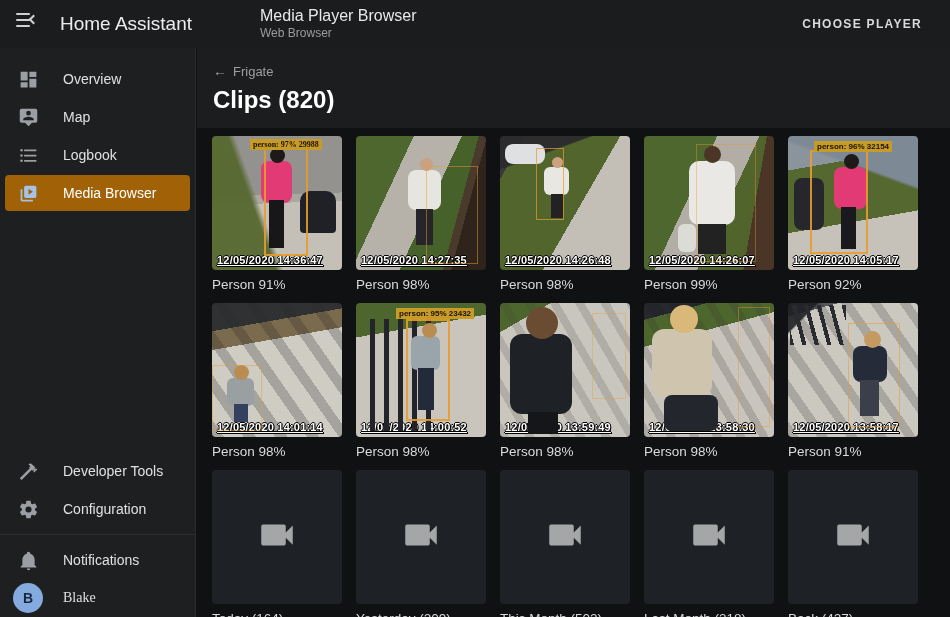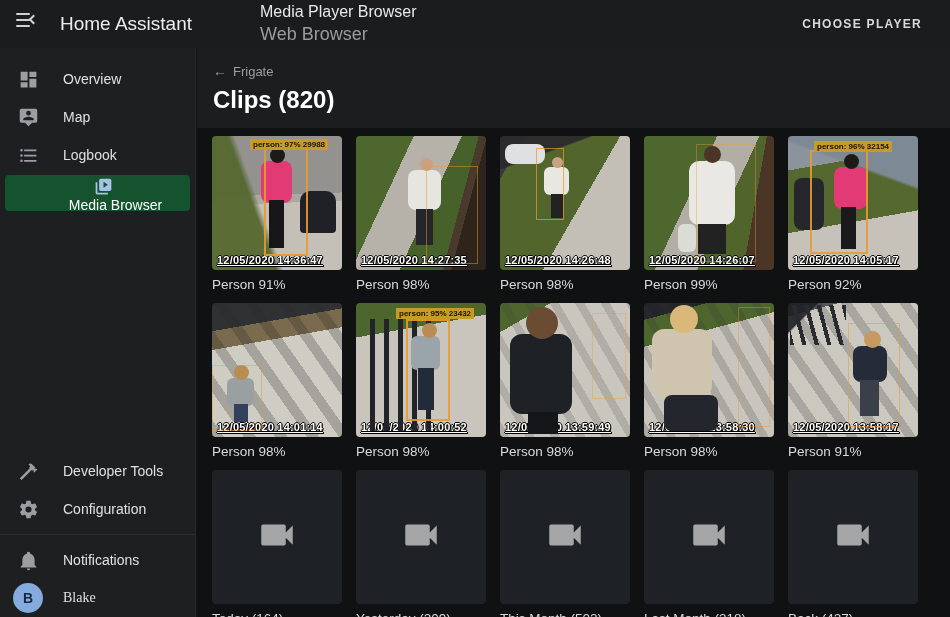--- a/index.html
+++ b/index.html
@@ -17,41 +17,41 @@
   .menu-toggle { width:22px; height:14px; position:relative; cursor:pointer; margin-right:22px; flex:none; }
   .menu-toggle .bar { position:absolute; left:0; height:2px; background:#cfd0d1; border-radius:1px; }
   .menu-toggle .b1 { top:0; width:14px; }
   .menu-toggle .b2 { top:6px; width:14px; }
   .menu-toggle .b3 { top:12px; width:14px; }
   .menu-toggle .chev { position:absolute; right:1px; top:3px; width:7px; height:7px;
     border-left:2px solid #cfd0d1; border-bottom:2px solid #cfd0d1; transform:rotate(45deg); }
   .app-title { font-size:19px; color:#ececec; white-space:nowrap; }
   .page-titles { margin-left:64px; line-height:1.15; }
   .page-title { font-size:16px; color:#e8e8e8; }
-  .page-subtitle { font-size:18px; color:#9b9c9e; margin-top:2px; }
+  .page-subtitle { font-size:12px; color:#9b9c9e; margin-top:2px; }
   .topbar-spacer { flex:1; }
   .choose-player {
     font-size:12px; font-weight:700; letter-spacing:1.3px; color:#d9dadb;
     padding:10px 28px 10px 10px; cursor:pointer; background:none; border:none;
     font-family:inherit;
   }
   
   .sidebar {
     position:absolute; top:48px; left:0; width:196px; height:569px;
     background:#1e1f21; border-right:1px solid #2a2b2d;
     display:flex; flex-direction:column; padding-top:12px;
   }
   .nav-item {
     display:flex; align-items:center; height:36px; margin:1px 5px; padding-left:12px;
     border-radius:4px; cursor:pointer; flex:none;
   }
   .nav-item .nicon { width:22px; height:22px; flex:none; display:flex; align-items:center; justify-content:center; }
   .nav-item .nicon svg { width:21px; height:21px; fill:#9b9fa3; }
   .nav-item .nlabel { margin-left:24px; font-size:14px; font-weight:500; color:#dfe0e1; white-space:nowrap; }
-  .nav-item.selected { background:#14532d;flex-direction:column; }
+  .nav-item.selected { background:#a16207; }
   .nav-item.selected .nicon svg { fill:#a6c2e7; }
   .nav-item.selected .nlabel { color:#ffffff; }
   .side-spacer { flex:1; }
   .side-divider { height:1px; background:#2d2e30; margin:6px 0; flex:none; }
   .avatar {
     width:30px; height:30px; border-radius:50%; background:#84aade; color:#18273d;
     font-size:14px; font-weight:700; display:flex; align-items:center; justify-content:center;
     flex:none; margin-left:-4px;
   }
   .user-item .nlabel { margin-left:20px;font-family:Liberation Serif, serif; }
@@ -89,21 +89,21 @@
   .cam-icon svg { width:42px; height:42px; fill:#a5a6a8; }
   
   .s1 { background:
     linear-gradient(70deg, rgba(86,104,47,.95) 0 36%, rgba(86,104,47,0) 40%),
     linear-gradient(178deg,#93928e 0 44%,#aba8a2 44% 50%,#c4c0b8 50% 100%); }
   .s1 .p-head { left:58px; top:12px; width:15px; height:15px; background:#1d1a18; border-radius:50%; }
   .s1 .p-torso { left:49px; top:25px; width:31px; height:42px; background:#e23a74; border-radius:8px; }
   .s1 .p-legs { left:57px; top:64px; width:15px; height:48px; background:#17171a; }
   .s1 .prop { left:88px; top:55px; width:36px; height:42px; background:#202126; border-radius:10px 10px 4px 4px; }
   .s1 .bbox { left:52px; top:8px; width:44px; height:112px; }
-  .s1 .det { left:38px; top:3px; }
+  .s1 .det { left:38px; top:3px;font-family:Liberation Serif, serif; }
   .s2 { background:
     linear-gradient(105deg, rgba(0,0,0,0) 0 74%, #4a3a2c 74% 79%, #2e241c 79% 100%),
     linear-gradient(115deg,#4e672e 0 30%,#b6b2a9 30% 55%,#47612b 55% 100%); padding-left: 16px; }
   .s2 .p-head { left:64px; top:22px; width:13px; height:13px; background:#caa183; border-radius:50%; }
   .s2 .p-torso { left:52px; top:34px; width:33px; height:40px; background:#e6e5e0; border-radius:8px; }
   .s2 .p-legs { left:60px; top:73px; width:17px; height:36px; background:#26262a; }
   .s2 .bbox { left:70px; top:30px; width:52px; height:98px; opacity:.55; border-width:1px; }
   .s3 { background:
     linear-gradient(160deg, rgba(42,42,44,.95) 0 18%, rgba(42,42,44,0) 19%),
     linear-gradient(120deg,#3a3a3c 0 12%,#51652c 12% 58%,#c3bfb6 58% 100%); }

